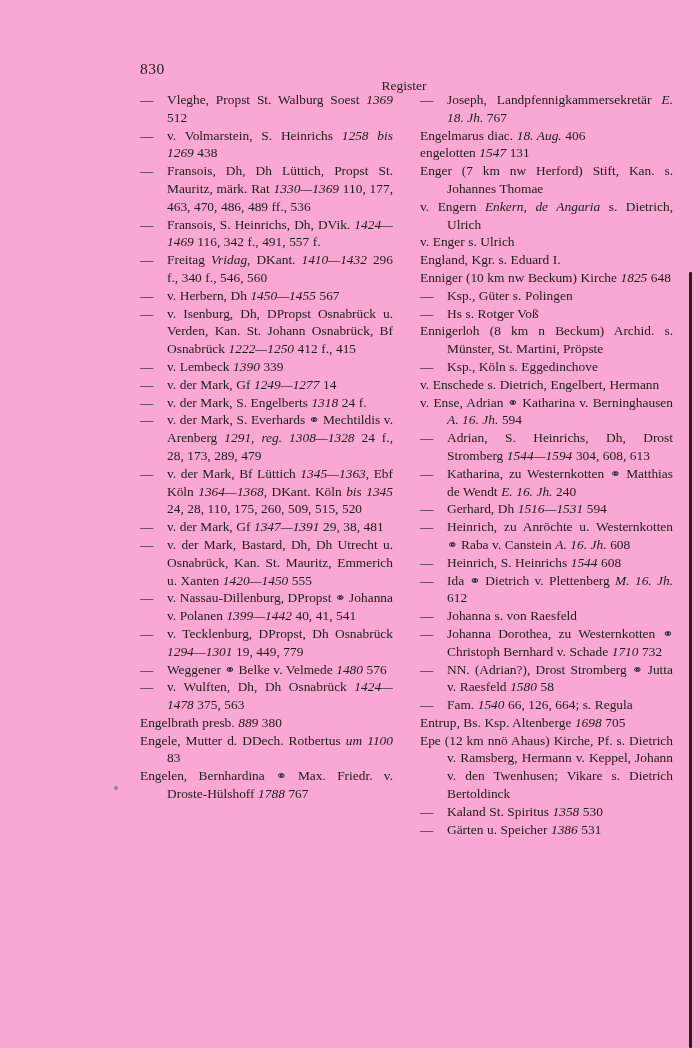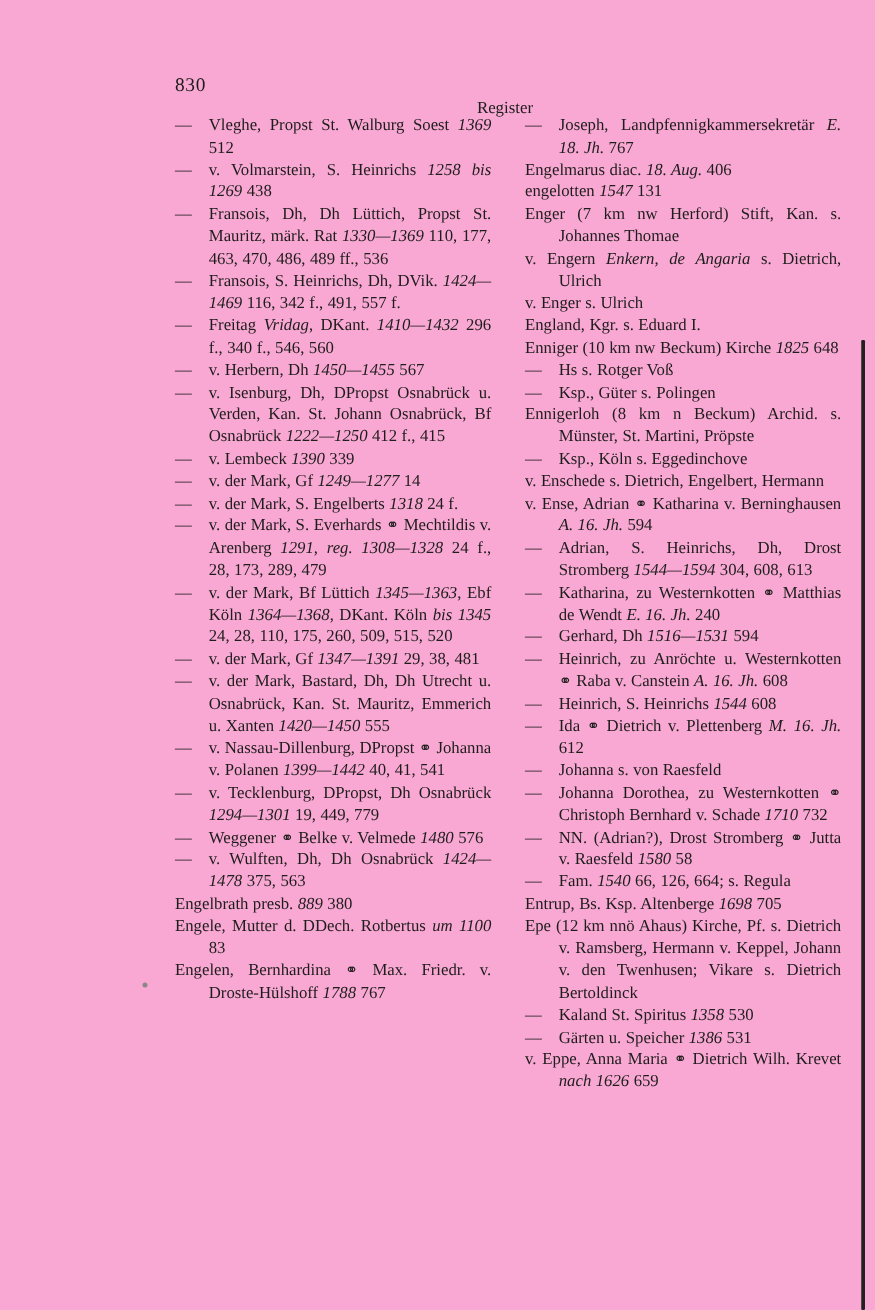--- a/index.html
+++ b/index.html
@@ -65,38 +65,37 @@
     </div>
   <div id="col-right" class="col col-right">
       <p class="entry"><span class="dash">—</span><span>Joseph, Landpfennigkammersekre­tär </span><span class="i">E. 18. Jh.</span><span> 767</span></p>
       <p class="entry"><span>Engelmarus diac. </span><span class="i">18. Aug.</span><span> 406</span></p>
       <p class="entry"><span>engelotten </span><span class="i">1547</span><span> 131</span></p>
       <p class="entry"><span>Enger (7 km nw Herford) Stift, Kan. s. Johannes Thomae</span></p>
       <p class="entry"><span>v. Engern </span><span class="i">Enkern, de Angaria</span><span> s. Diet­rich, Ulrich</span></p>
       <p class="entry"><span>v. Enger s. Ulrich</span></p>
       <p class="entry"><span>England, Kgr. s. Eduard I.</span></p>
       <p class="entry"><span>Enniger (10 km nw Beckum) Kirche </span><span class="i">1825</span><span> 648</span></p>
+      <p class="entry"><span class="dash">—</span><span>Ksp., Güter s. Polingen</span></p>
       <p class="entry"><span class="dash">—</span><span>Hs s. Rotger Voß</span></p>
-      <p class="entry"><span class="dash">—</span><span>Ksp., Güter s. Polingen</span></p>
       <p class="entry"><span>Ennigerloh (8 km n Beckum) Archid. s. Münster, St. Martini, Pröpste</span></p>
       <p class="entry"><span class="dash">—</span><span>Ksp., Köln s. Eggedinchove</span></p>
       <p class="entry"><span>v. Enschede s. Dietrich, Engelbert, Hermann</span></p>
       <p class="entry"><span>v. Ense, Adrian </span><span class="m">⚭</span><span> Katharina v. Ber­ninghausen </span><span class="i">A. 16. Jh.</span><span> 594</span></p>
       <p class="entry"><span class="dash">—</span><span>Adrian, S. Heinrichs, Dh, Drost Stromberg </span><span class="i">1544—1594</span><span> 304, </span><span class="b">608</span><span>, 613</span></p>
       <p class="entry"><span class="dash">—</span><span>Katharina, zu Westernkotten </span><span class="m">⚭</span><span> Matthias de Wendt </span><span class="i">E. 16. Jh.</span><span> 240</span></p>
       <p class="entry"><span class="dash">—</span><span>Gerhard, Dh </span><span class="i">1516—1531</span><span> 594</span></p>
       <p class="entry"><span class="dash">—</span><span>Heinrich, zu Anröchte u. Western­kotten </span><span class="m">⚭</span><span> Raba v. Canstein </span><span class="i">A. 16. Jh.</span><span> 608</span></p>
       <p class="entry"><span class="dash">—</span><span>Heinrich, S. Heinrichs </span><span class="i">1544</span><span> 608</span></p>
       <p class="entry"><span class="dash">—</span><span>Ida </span><span class="m">⚭</span><span> Dietrich v. Plettenberg </span><span class="i">M. 16. Jh.</span><span> 612</span></p>
       <p class="entry"><span class="dash">—</span><span>Johanna s. von Raesfeld</span></p>
       <p class="entry"><span class="dash">—</span><span>Johanna Dorothea, zu Westernkot­ten </span><span class="m">⚭</span><span> Christoph Bernhard v. Scha­de </span><span class="i">1710</span><span> 732</span></p>
       <p class="entry"><span class="dash">—</span><span>NN. (Adrian?), Drost Stromberg </span><span class="m">⚭</span><span> Jutta v. Raesfeld </span><span class="i">1580</span><span> 58</span></p>
       <p class="entry"><span class="dash">—</span><span>Fam. </span><span class="i">1540</span><span> 66, 126, 664; s. Regula</span></p>
       <p class="entry"><span>Entrup, Bs. Ksp. Altenberge </span><span class="i">1698</span><span> 705</span></p>
       <p class="entry"><span>Epe (12 km nnö Ahaus) Kirche, Pf. s. Dietrich v. Ramsberg, Hermann v. Keppel, Johann v. den Twenhusen; Vikare s. Dietrich Bertoldinck</span></p>
       <p class="entry"><span class="dash">—</span><span>Kaland St. Spiritus </span><span class="i">1358</span><span> 530</span></p>
       <p class="entry"><span class="dash">—</span><span>Gärten u. Speicher </span><span class="i">1386</span><span> 531</span></p>
-      <p class="entry"><span>v. Eppe, Anna Maria </span><span class="m">⚭</span><span> Dietrich Wilh. Krevet </span><span class="i">nach 1626</span><span> 659</span></p>
     </div>
 
   <div class="scan-line"></div>
   <div class="margin-speck"></div>
 </div>
 
 </body></html>

